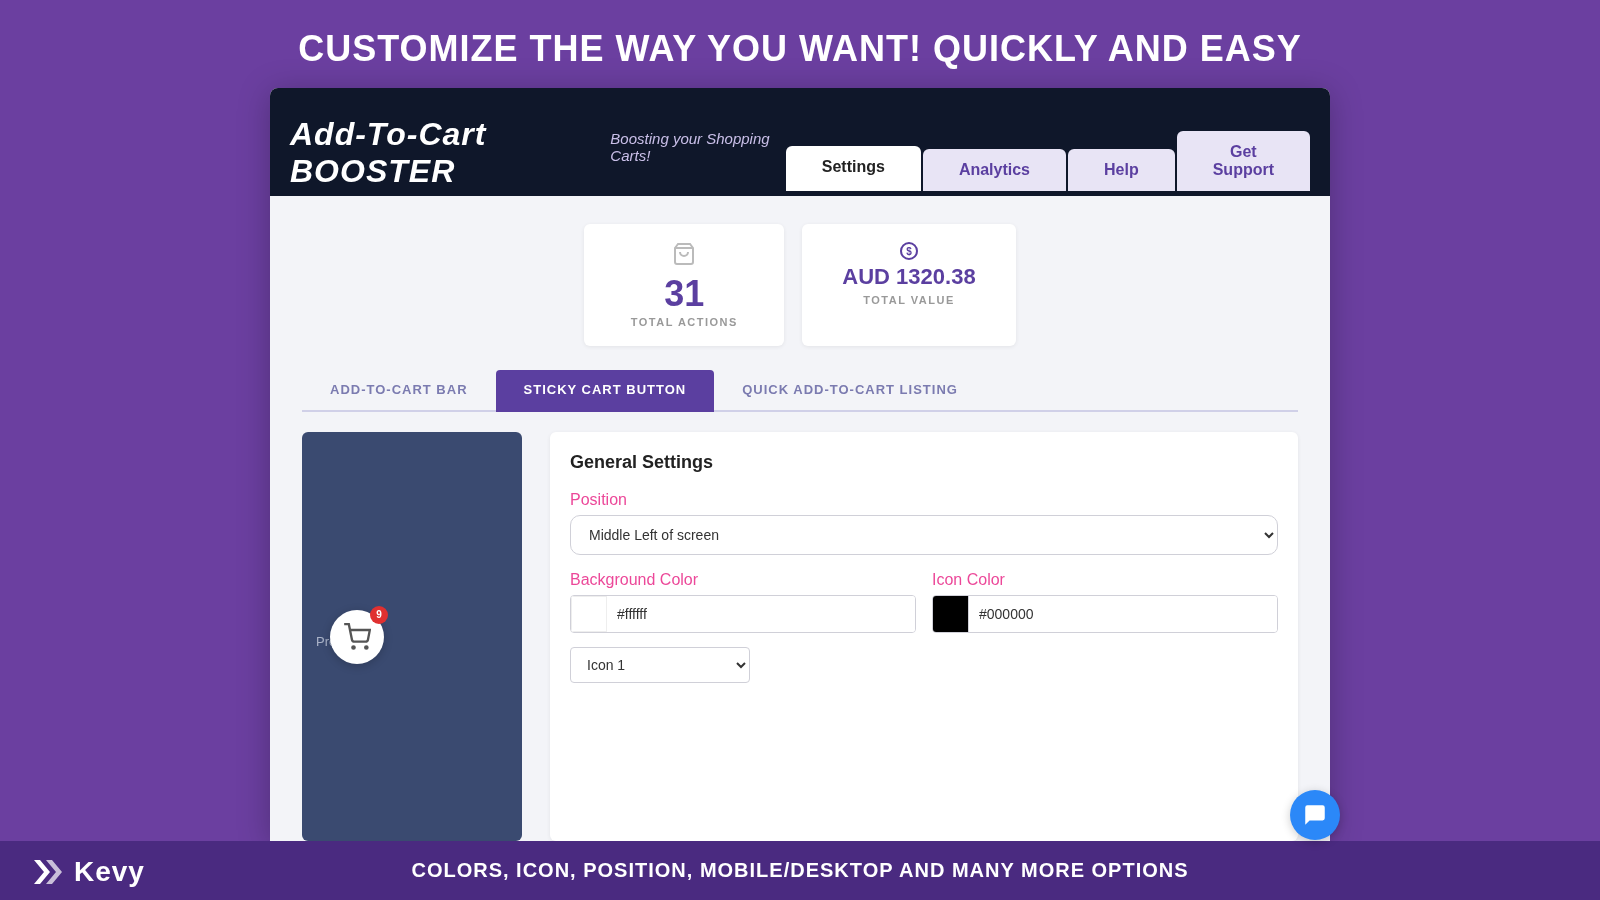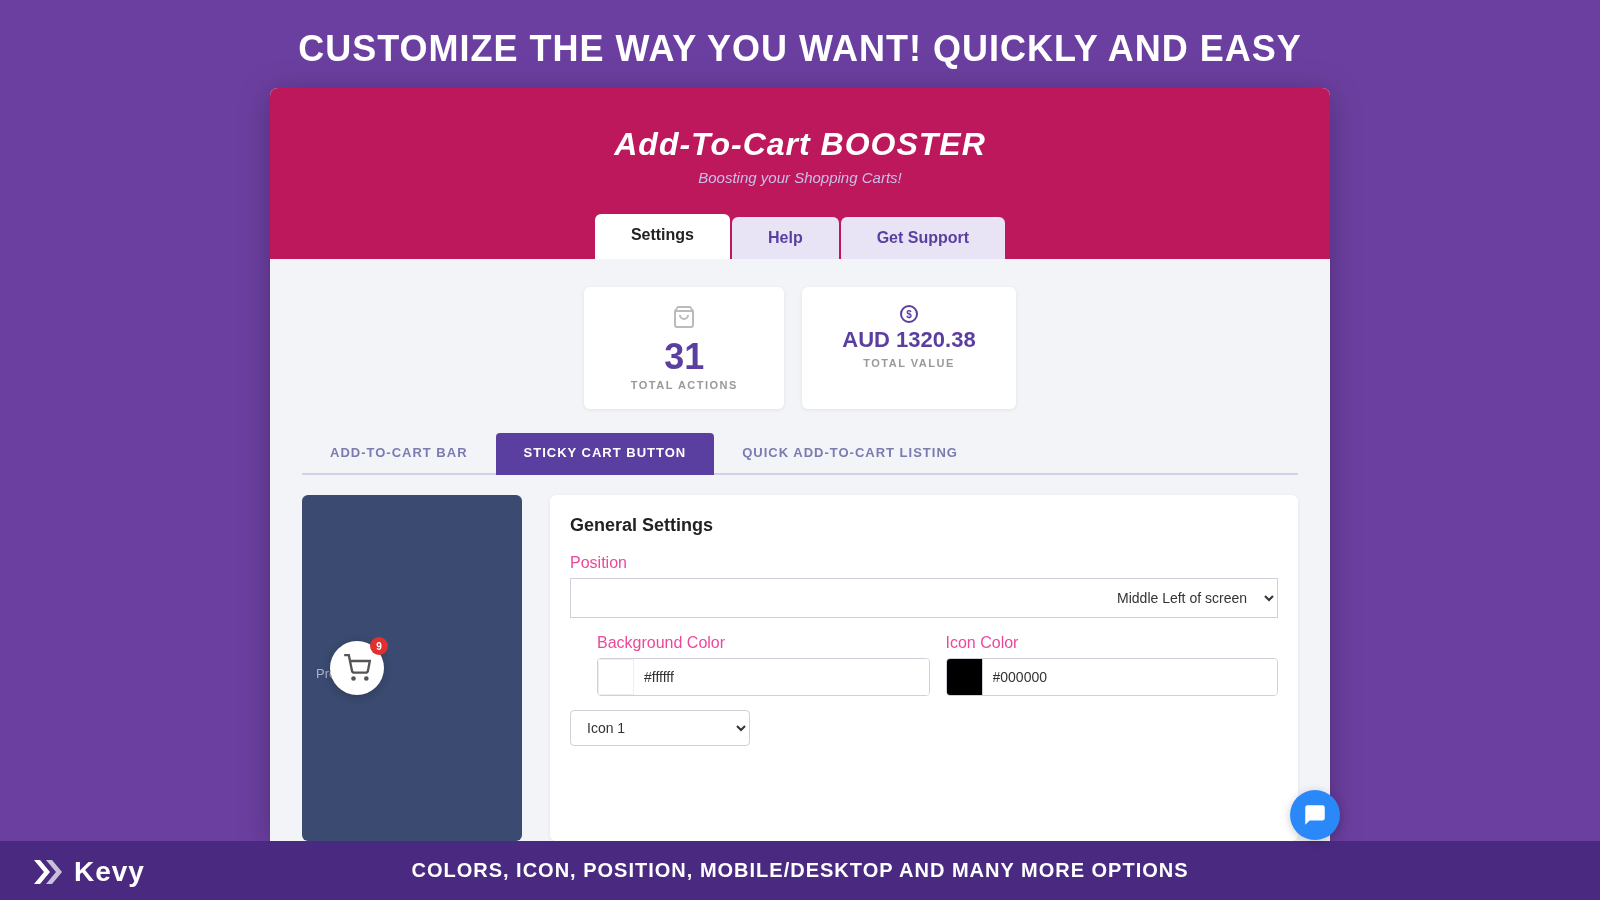--- a/index.html
+++ b/index.html
@@ -32,24 +32,24 @@
       border-radius: 8px 8px 0 0;
       overflow: hidden;
       flex: 1;
       display: flex;
       flex-direction: column;
       box-shadow: 0 4px 32px rgba(0,0,0,0.25);
     }
 
     
     .app-header {
-      background: #be185d;
-      padding: 38px 20px 0 20px;
-      display: flex;
-      flex-direction: column;
+      background: #0f172a;
+      padding: 28px 20px 0 20px;
+      display: flex;
+      flex-direction: row;
       align-items: center;
     }
     .app-title {
       color: #fff;
       font-size: 32px;
       font-weight: 700;
       font-style: italic;
       letter-spacing: 1px;
       margin-bottom: 6px;
     }
@@ -258,34 +258,32 @@
     .settings-label {
       font-size: 16px;
       color: #ec4899;
       margin-bottom: 6px;
       font-weight: 500;
     }
     .settings-select {
       width: 100%;
       padding: 10px 14px;
       border: 1px solid #d0d0d8;
-      border-radius: 0;
+      border-radius: 10px;
       font-size: 14px;
       color: #333;
       background: #fff;
       appearance: auto;
       margin-bottom: 16px;
       cursor: pointer;
-      text-align: right;
     }
     .color-row {
       display: flex;
       gap: 16px;
       margin-bottom: 14px;
-      margin-left: 27px;
     }
     .color-field {
       flex: 1;
     }
     .color-input-wrap {
       display: flex;
       align-items: center;
       border: 1px solid #d0d0d8;
       border-radius: 4px;
       overflow: hidden;
@@ -357,20 +355,21 @@
 <div class="top-headline">CUSTOMIZE THE WAY YOU WANT! QUICKLY AND EASY</div>
 
 <div class="main-card">
 
   <div class="app-header">
     <div class="app-title">Add-To-Cart BOOSTER</div>
     <div class="app-subtitle">Boosting your Shopping Carts!</div>
 
     <div class="tab-bar">
       <button class="tab active">Settings</button>
+      <button class="tab">Analytics</button>
       <button class="tab">Help</button>
       <button class="tab">Get Support</button>
     </div>
   </div>
 
   <div class="app-body">
 
     <div class="stats-row">
       <div class="stat-card">
         <div class="stat-icon">

